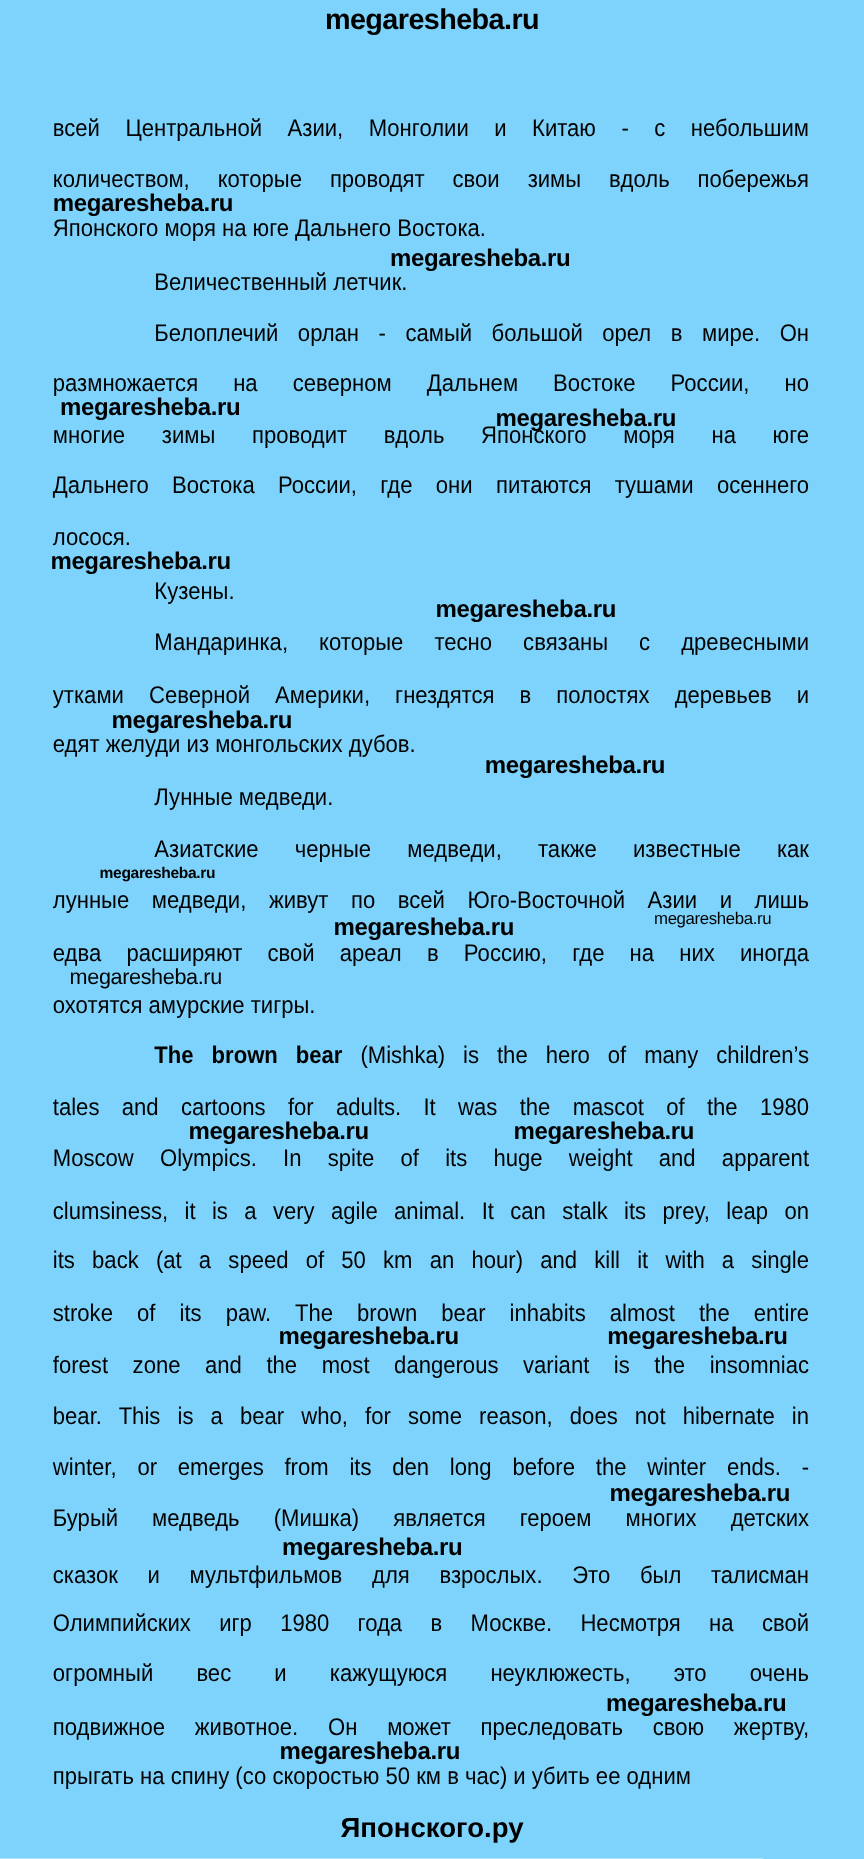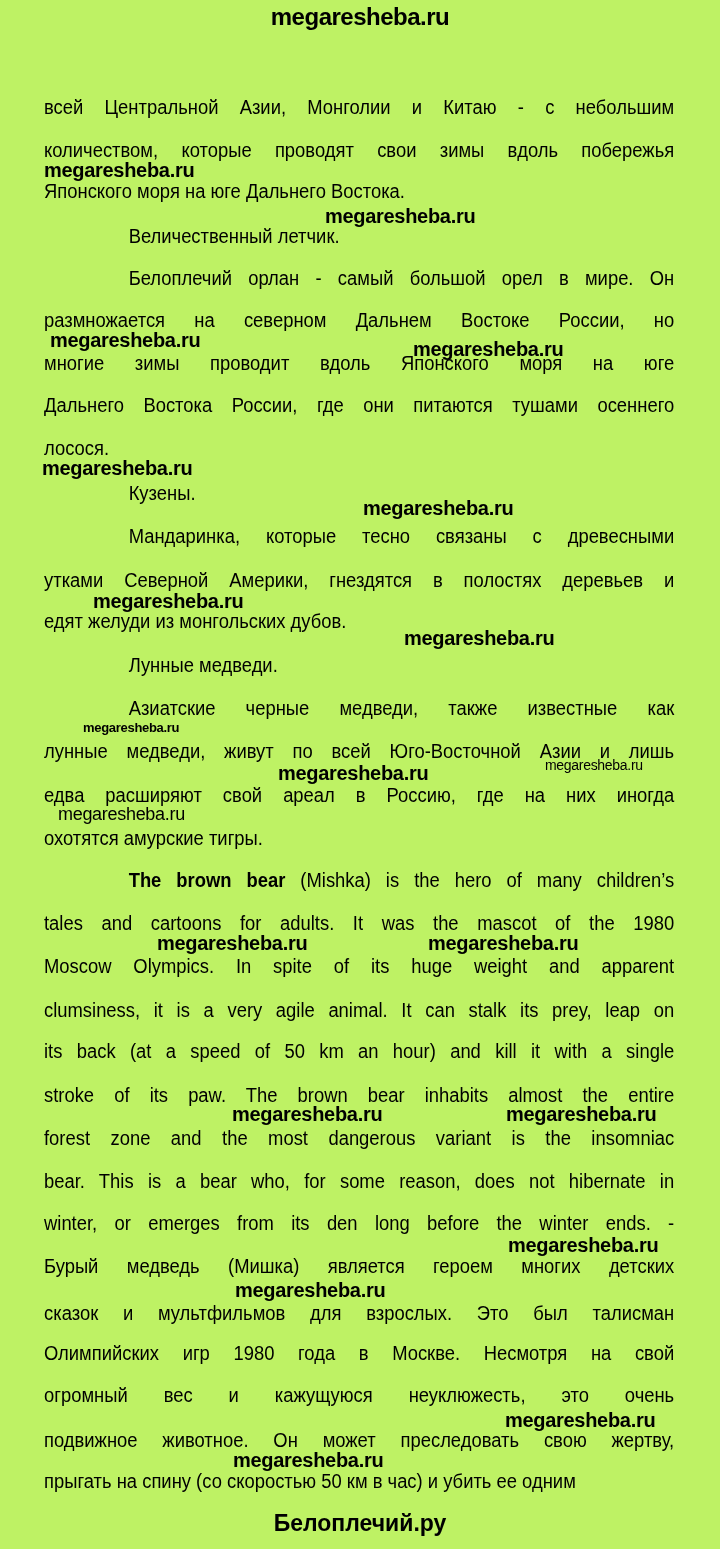--- a/index.html
+++ b/index.html
@@ -1,17 +1,17 @@
 <!DOCTYPE html>
 <html><head>
 <meta charset="utf-8">
 <style>
   html,body{margin:0;padding:0;background:#ffffff;}
   .page{
-    position:relative;width:720px;height:1549px;background:#bef264;
+    position:relative;width:720px;height:1549px;background:#7dd3fc;
     font-family:"Liberation Sans","DejaVu Sans",sans-serif;color:#000;
     overflow:hidden;
   }
   .site-header{
     position:absolute;top:3px;left:0;width:720px;text-align:center;
     font-weight:700;font-size:24px;letter-spacing:-0.5px;
   }
   .site-footer{
     position:absolute;top:1510px;left:0;width:720px;text-align:center;
     font-weight:700;font-size:23px;
@@ -87,14 +87,14 @@
       <span class="wm" style="left: 58px; top: 789px; font-size: 18px;">megaresheba.ru</span>
       <span class="wm wm-b" style="left: 157px; top: 916px; font-size: 20px;">megaresheba.ru</span>
       <span class="wm wm-b" style="left: 428px; top: 916px; font-size: 20px;">megaresheba.ru</span>
       <span class="wm wm-b" style="left: 232px; top: 1087px; font-size: 20px;">megaresheba.ru</span>
       <span class="wm wm-b" style="left: 506px; top: 1087px; font-size: 20px;">megaresheba.ru</span>
       <span class="wm wm-b" style="left: 508px; top: 1218px; font-size: 20px;">megaresheba.ru</span>
       <span class="wm wm-b" style="left: 235px; top: 1263px; font-size: 20px;">megaresheba.ru</span>
       <span class="wm wm-b" style="left: 505px; top: 1393px; font-size: 20px;">megaresheba.ru</span>
       <span class="wm wm-b" style="left: 233px; top: 1433px; font-size: 20px;">megaresheba.ru</span>
     </div>
-  <div class="site-footer">Белоплечий.ру</div>
+  <div class="site-footer">Японского.ру</div>
 </div>
 
 </body></html>

